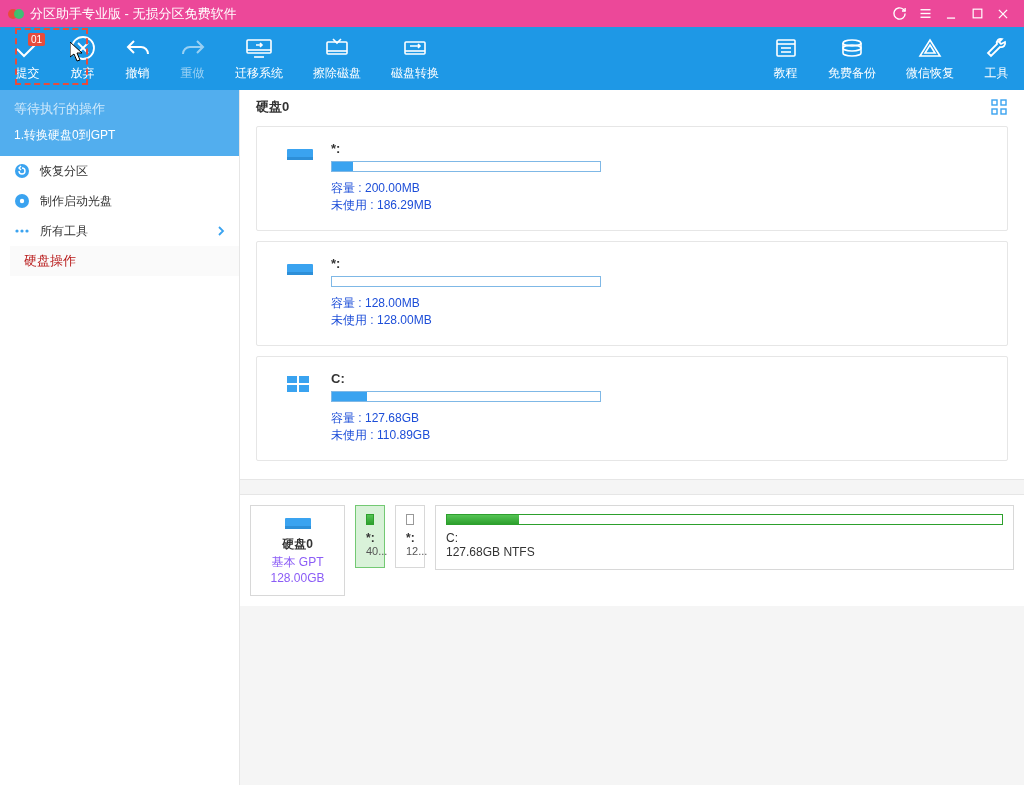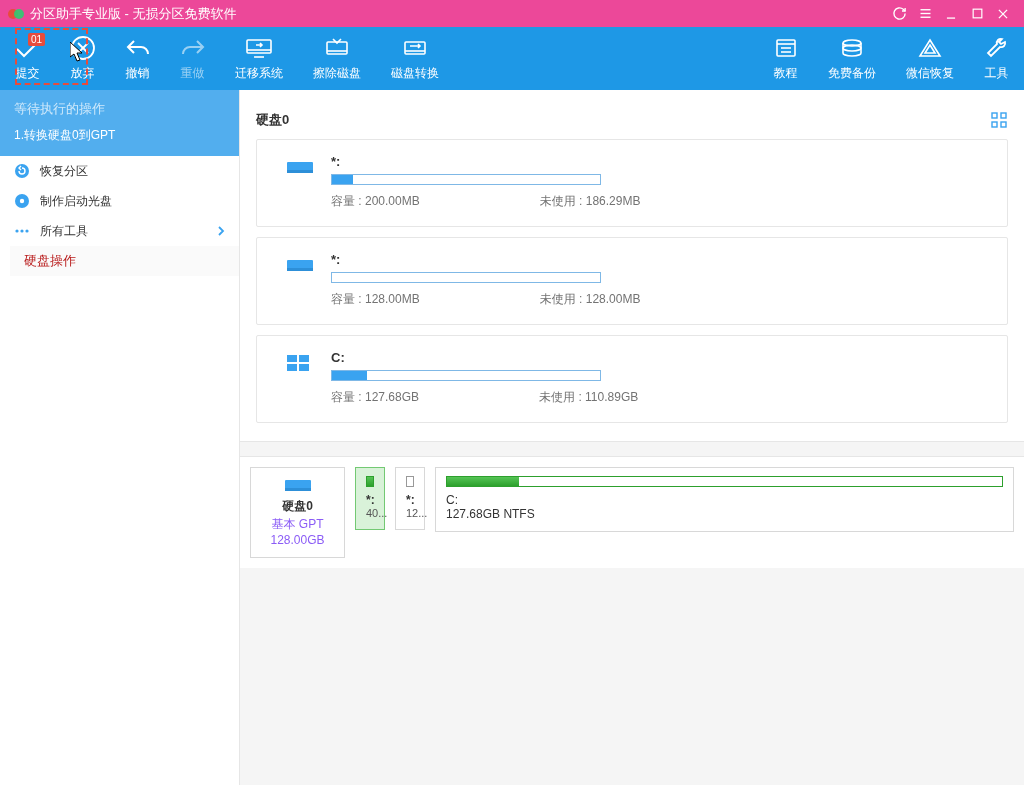--- a/index.html
+++ b/index.html
@@ -20,32 +20,32 @@
 .cursor { position:absolute; left:70px; top:42px; z-index:11; pointer-events:none;}
 .content { display:flex; height:695px; }
 .sidebar { width:240px; background:#fff; border-right:1px solid #e6e6e6; display:flex; flex-direction:column; }
 .pending { background:#52aeee; color:#fff; padding:10px 14px 12px; }
 .pending-title { font-size:13px; color:#cfe9fb; margin-bottom:9px; }
 .pending-item { font-size:12px; color:#fff; }
 .sb-item { height:30px; display:flex; align-items:center; padding:0 14px; cursor:pointer; color:#333; }
 .sb-item .sb-icon { width:16px; height:16px; margin-right:10px; display:flex; align-items:center; justify-content:center; }
 .sb-item.expand { justify-content:space-between;}
 .sb-header { height:30px; display:flex; align-items:center; padding:0 14px; color:#b91c1c; font-size:13px; background:#fafafa;margin-left:10px;}
-.main { flex:1; background:#f5f5f5; display:flex; flex-direction:column;margin-top:13px; }
+.main { flex:1; background:#f5f5f5; display:flex; flex-direction:column; }
 .disk-panel { margin:0; background:#fff; padding:8px 16px 8px 16px; border-bottom:1px solid #e6e6e6;}
 .disk-title-row { display:flex; align-items:center; justify-content:space-between; margin-bottom:6px;}
 .disk-title { font-weight:bold; font-size:13px; }
 .view-icon { width:18px; height:18px; }
 .part-card { border:1px solid #e6e6e6; border-radius:2px; padding:14px 28px 16px 28px; margin:10px 0; display:flex; align-items:flex-start; background:#fff; }
 .part-icon { width:30px; height:24px; margin-right:16px; margin-top:2px;}
 .part-body { flex:1; }
 .part-name { font-size:13px; font-weight:bold; margin-bottom:5px;}
 .part-bar { width:270px; height:11px; border:1px solid #7fb8e6; background:#fff; margin-bottom:8px; position:relative;}
 .part-bar .fill { position:absolute; left:0; top:0; bottom:0; background:#3aa3f0;}
-.part-stats { display:flex; font-size:12px; color:#737373; gap:120px;}
+.part-stats { display:flex; font-size:12px; color:#1d4ed8; flex-direction:column;}
 .mid-gap { height:14px; background:#f5f5f5;}
 .layout-panel { background:#fff; border-top:1px solid #e6e6e6; padding:10px; display:flex; gap:10px; align-items:flex-start;}
 .layout-box { border:1px solid #d8d8d8; padding:8px 10px 10px; background:#fff; }
 .lb-disk { display:flex; flex-direction:column; align-items:center; width:95px;}
 .lb-disk .d-name { font-weight:bold; font-size:12px; margin:2px 0 1px;}
 .lb-disk .d-sub { font-size:12px; color:#8b5cf6;}
 .lb-part { display:flex; flex-direction:column; width:30px; }
 .lb-part.sel { background:#d9f2d9; border:1px solid #73c973;}
 .lb-part .strip { height:11px; border:1px solid #999; background:#fff; margin-bottom:6px;}
 .lb-part.sel .strip { border-color:#2da02d; background:linear-gradient(#55c455,#2da02d);}

